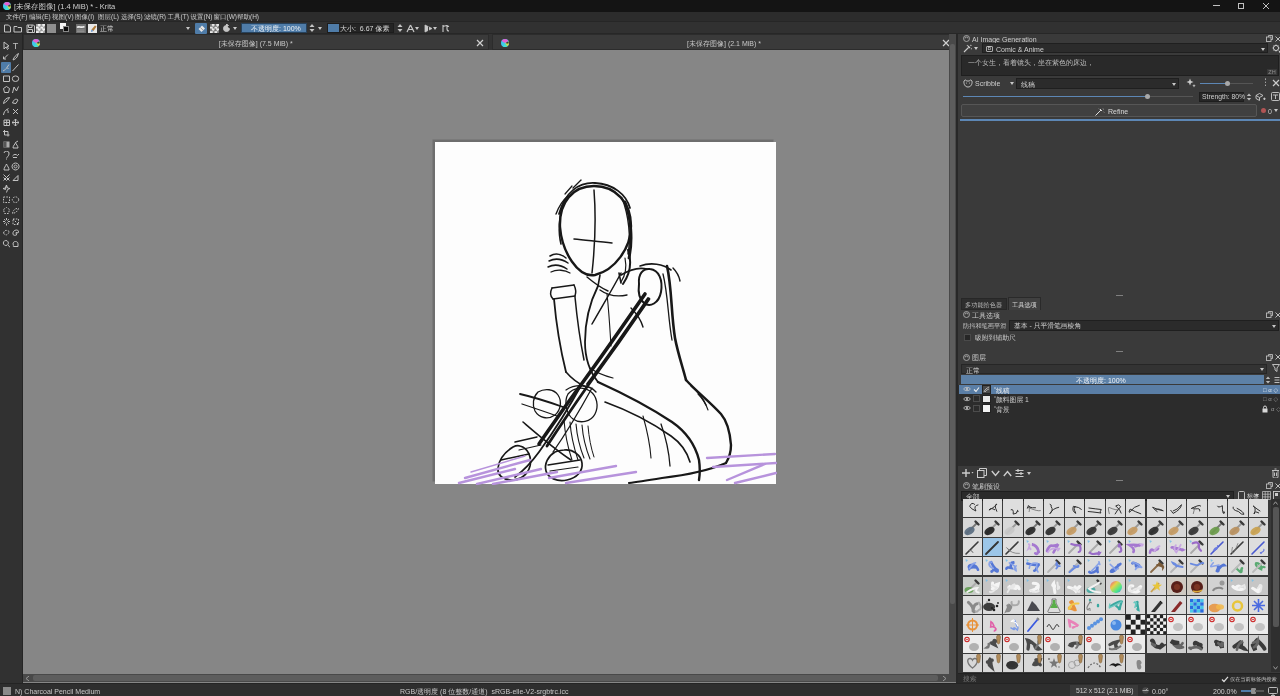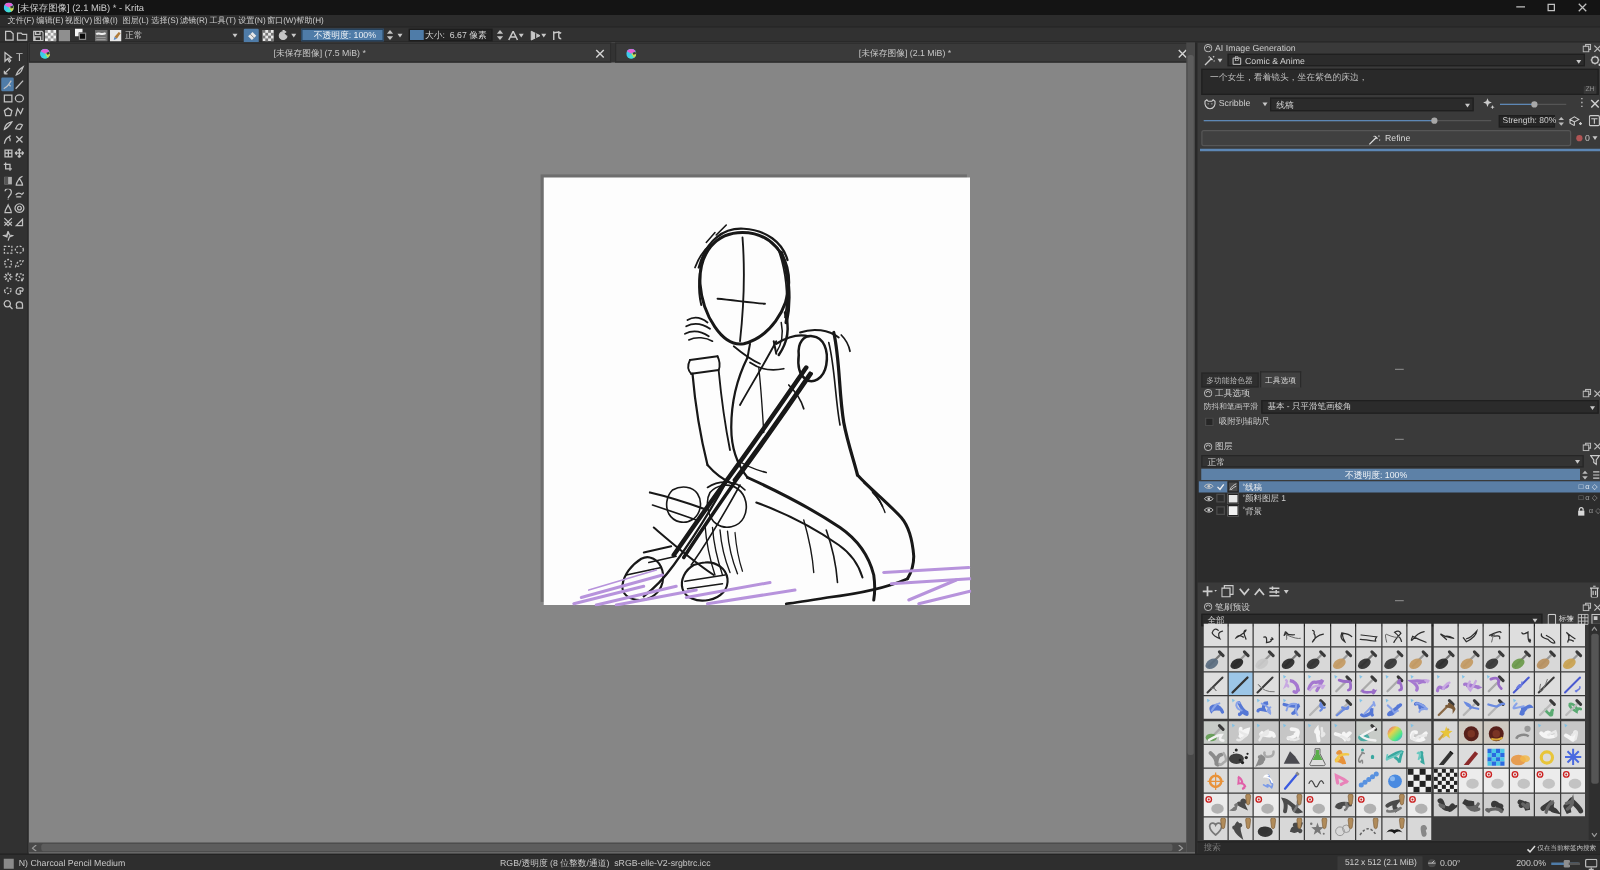--- a/index.html
+++ b/index.html
@@ -9,21 +9,21 @@
 </style></head>
 <body>
 <div class="ab" style="left:0;top:0;width:1280px;height:11.5px;background:#141414">
 <svg class="ab" style="left:3px;top:1.5px" width="8" height="8">
       <circle cx="4" cy="4" r="4" fill="#3ec8ec"></circle>
       <path d="M0.6,2 A4,4 0 0 1 7.4,2 L4,4 Z" fill="#e95fd2"></path>
       <path d="M4,4 L7.8,2.6 A4,4 0 0 1 6,7.4 Z" fill="#cbdc52"></path>
       <path d="M4,4 L6,7.4 A4,4 0 0 1 2,7.4 Z" fill="#44e0d0"></path>
       <path d="M5.2,3.2 l2.2,-0.8 0.4,1.8 -2.2,0.6 z" fill="#3a3a3a"></path>
     </svg>
-<div class="ab t" style="left:14px;top:2.5px;font-size:7.5px;color:#cfcfcf">[未保存图像] (2.1 MiB) * - Krita</div>
+<div class="ab t" style="left:14px;top:2.5px;font-size:7.5px;color:#cfcfcf">[未保存图像] (1.4 MiB) * - Krita</div>
 <div class="ab" style="left:1213px;top:5px;width:7px;height:1px;background:#c0c0c0"></div>
 <div class="ab" style="left:1238px;top:2.5px;width:6px;height:6px;border:1px solid #c0c0c0"></div>
 <svg class="ab" style="left:1262px;top:2px" width="8" height="8">
       <path d="M1,1 L7,7 M7,1 L1,7" stroke="#c0c0c0" stroke-width="1"></path>
     </svg>
 </div>
 <div class="ab" style="left:0;top:11.5px;width:1280px;height:10.5px;background:#2c2c2c;border-bottom:1px solid #262626">
 <div class="ab t" style="left:6px;top:2.5px;font-size:6.5px;color:#cccccc;white-space:nowrap">文件(F)</div>
 <div class="ab t" style="left:29px;top:2.5px;font-size:6.5px;color:#cccccc;white-space:nowrap">编辑(E)</div>
 <div class="ab t" style="left:52px;top:2.5px;font-size:6.5px;color:#cccccc;white-space:nowrap">视图(V)</div>

